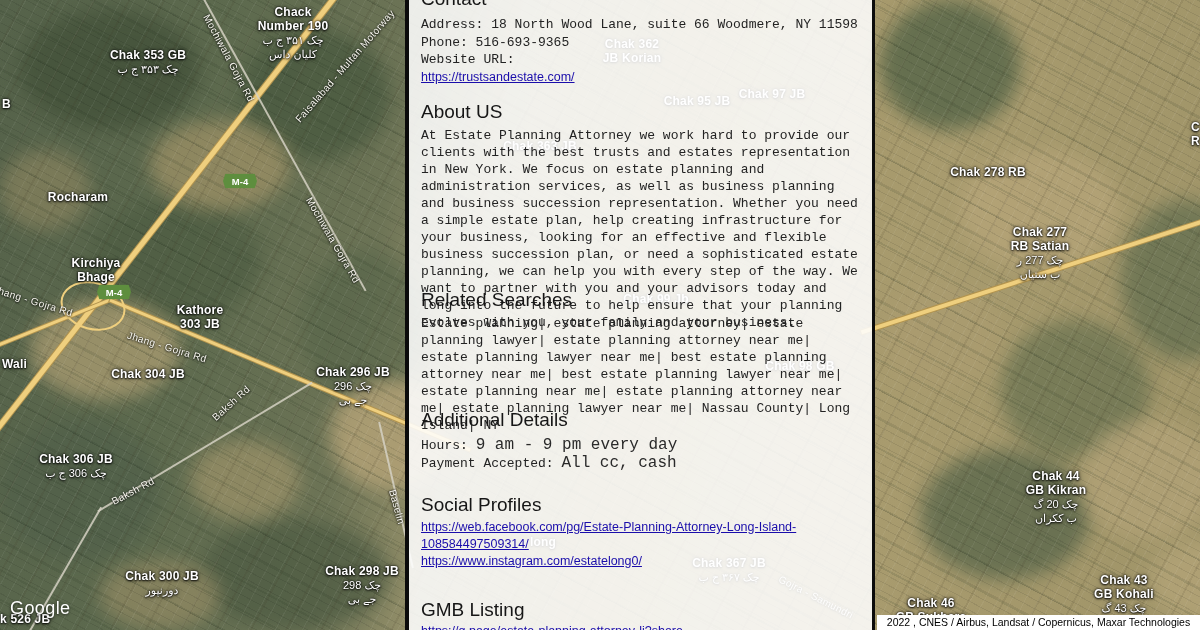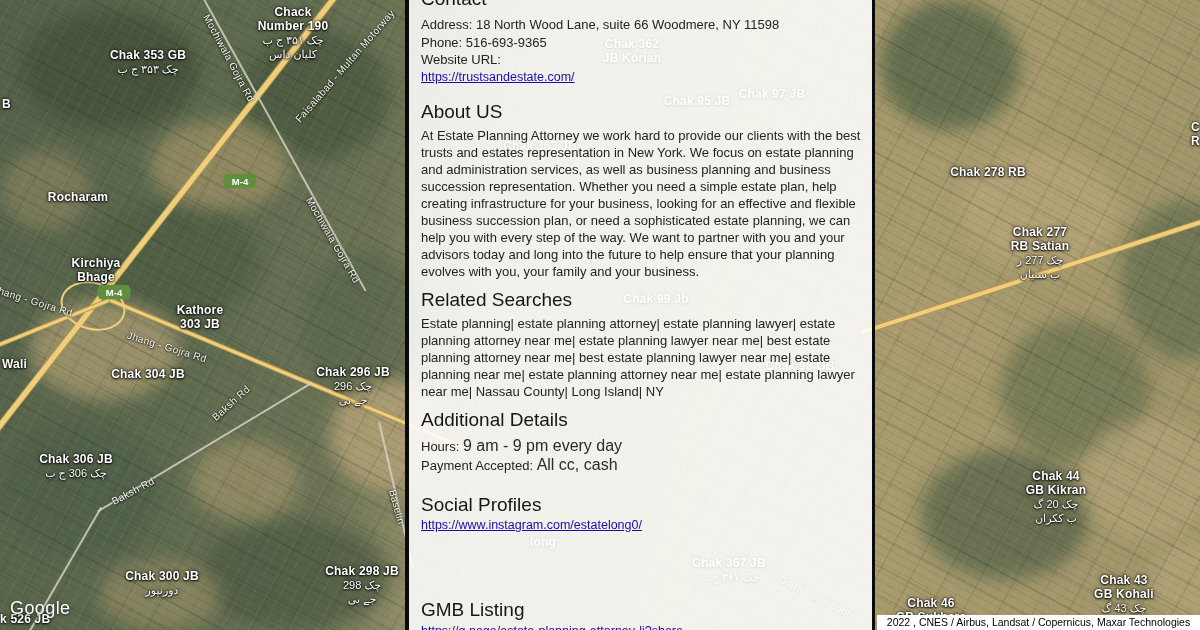--- a/index.html
+++ b/index.html
@@ -34,21 +34,21 @@
       text-align:center;border-radius:2px;
       clip-path:polygon(7% 0,93% 0,100% 50%,93% 100%,7% 100%,0 50%);}
   .glogo{position:absolute;left:10px;top:598px;color:#fff;font-size:18px;font-weight:500;
       letter-spacing:.4px;text-shadow:0 1px 3px rgba(0,0,0,.7);z-index:6;}
   
   .panel{position:absolute;left:405px;top:0;width:470px;height:630px;box-sizing:border-box;
       background:rgba(255,255,255,.87);border-left:4px solid #0b0b0b;border-right:3px solid #0b0b0b;
       z-index:10;overflow:hidden;}
   .panel .sec{position:absolute;left:12px;right:10px;}
   .panel h2{margin:0;font-size:19px;font-weight:500;color:#161616;line-height:24px;}
-  .panel p,.panel .line{margin:0;font-size:13px;color:#232323;line-height:17.5px;}
+  .panel p,.panel .line{margin:0;font-size:13px;color:#232323;line-height:17.5px;font-family:Liberation Mono, monospace;}
   .panel .body{margin-top:3px;line-height:17px;}
   .panel a{color:#1a0dab;text-decoration:underline;font-size:12.5px;line-height:17px;
       display:block;word-break:break-word;cursor:pointer;}
   .kv{margin-top:2px;font-size:15.5px;color:#1c1c1c;line-height:19.5px;}
   .kv .v{font-size:16px;color:#2a2a2a;}
   
   .attr-gray{position:absolute;left:723px;top:632px;color:#b9b9b9;font-size:10px;z-index:11;}
   .attr-strip{position:absolute;left:877px;top:615px;width:323px;height:15px;background:#fff;
       color:#000;font-size:10.5px;line-height:15px;text-align:center;z-index:12;white-space:nowrap;}
   .z5{z-index:5;} .z4{z-index:4;}
@@ -242,20 +242,21 @@
     </div>
 
     <div class="sec" style="top:408px">
       <h2>Additional Details</h2>
       <p class="kv" style="margin-top:5px"><span>Hours:</span> <span class="v">9 am - 9 pm every day</span></p>
       <p class="kv"><span>Payment Accepted:</span> <span class="v">All cc, cash</span></p>
     </div>
 
     <div class="sec" style="top:493px">
       <h2>Social Profiles</h2>
+      <a style="margin-top:2px">https://web.facebook.com/pg/Estate-Planning-Attorney-Long-Island-108584497509314/</a>
       <a>https://www.instagram.com/estatelong0/</a>
     </div>
 
     <div class="sec" style="top:598px">
       <h2>GMB Listing</h2>
       <a style="margin-top:1px">https://g.page/estate-planning-attorney-li?share</a>
     </div>
   </div>
 
   <div class="attr-gray">Map data ©2022 Imagery ©</div>

